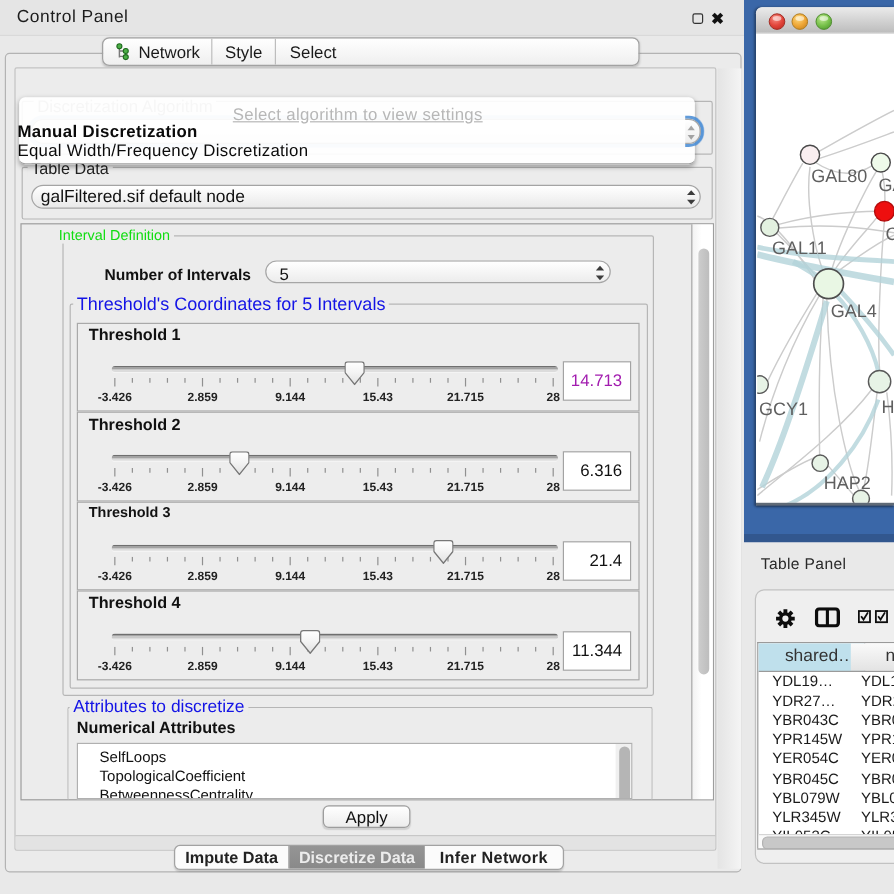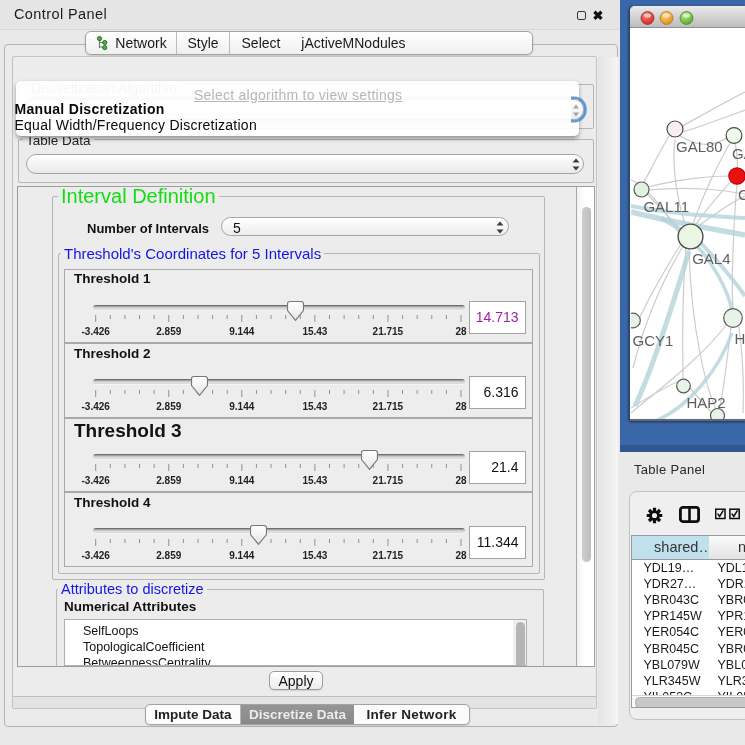--- a/index.html
+++ b/index.html
@@ -25,21 +25,20 @@
     <div style="flex:none;width:91px;box-sizing:border-box;display:flex;align-items:center;justify-content:center;font-size:14px;color:#1a1a1a;border-right:1px solid #bdbdbd;">
       <svg width="17" height="17" viewBox="0 0 17 17" style="margin-right:3px;">
         <path d="M4.5 4.5 V13 M4.5 7.5 H9 M4.5 12 H9" stroke="#7a7a7a" stroke-width="1.2" fill="none"></path>
         <circle cx="4.5" cy="3.6" r="2.1" fill="#4caf46" stroke="#1d691d" stroke-width="0.9"></circle>
         <circle cx="9.8" cy="7.5" r="2.1" fill="#4caf46" stroke="#1d691d" stroke-width="0.9"></circle>
         <circle cx="9.8" cy="12.6" r="2.1" fill="#4caf46" stroke="#1d691d" stroke-width="0.9"></circle>
       </svg>
       Network</div>
     <div style="flex:none;width:53px;box-sizing:border-box;display:flex;align-items:center;justify-content:center;font-size:14px;color:#1a1a1a;border-right:1px solid #bdbdbd;">Style</div>
     <div style="flex:none;width:62px;box-sizing:border-box;display:flex;align-items:center;justify-content:center;font-size:14px;color:#1a1a1a;">Select</div>
-    <div style="flex:none;width:123px;box-sizing:border-box;display:flex;align-items:center;justify-content:center;font-size:14px;color:#1a1a1a;">jActiveMNodules</div>
   </div>
 
   <div class="abs" style="left:598px;top:57px;width:20px;height:667px;background:linear-gradient(to right,#e4e4e4,#ededed 55%,#f5f5f5);"></div>
   <div class="abs" style="left:593px;top:366.5px;width:3px;height:4px;background:#9a9a9a;border-radius:1px;"></div>
 
   <div class="abs" style="left:12px;top:56px;width:585px;height:653px;border:1px solid #c3c3c3;border-radius:2px;background:#ececec;box-sizing:border-box;"></div>
   <div class="abs" style="left:13px;top:695.5px;width:583px;height:1px;background:#bdbdbd;"></div>
   <div class="abs" style="left:13px;top:696.5px;width:583px;height:11.5px;background:#e3e3e3;border-radius:0 0 2px 2px;"></div>
 
   <div class="grpbox" style="left:18px;top:84px;width:574px;height:43px;"></div>
@@ -55,32 +54,33 @@
     <div style="position:absolute;left:-545px;top:6px;width:558px;height:21px;border-radius:10px;background:linear-gradient(#ffffff,#ededed);border:1px solid #a8a8a8;box-sizing:border-box;box-shadow:0 0 0 2.5px rgba(79,144,214,0.9);"></div>
   </div>
   <svg class="abs" style="z-index:43;left:572px;top:103.5px;opacity:0.5;" width="8" height="13" viewBox="0 0 8 13">
     <path d="M4 0.5 L7 4.5 H1 Z" fill="#555"></path>
     <path d="M4 12.5 L1 8.5 H7 Z" fill="#555"></path>
   </svg>
 
   <div class="grpbox" style="left:18px;top:139px;width:574px;height:42px;"></div>
   <div class="abs" style="left:23px;top:132.5px;font-size:13.5px;color:#222;background:#ececec;padding:0 3px;">Table Data</div>
   <div class="abs" style="left:26px;top:154px;width:558px;height:19.5px;border-radius:10px;background:linear-gradient(#ffffff,#e9e9e9);border:1px solid #a4a4a4;box-sizing:border-box;"></div>
+  <div class="abs" style="left:34px;top:156px;font-size:14.5px;color:#111;">galFiltered.sif default node</div>
   <svg class="abs" style="left:571px;top:158px;" width="10" height="13" viewBox="0 0 10 13">
     <path d="M5 0.5 L8.5 4.5 H1.5 Z" fill="#3c3c3c"></path>
     <path d="M5 12.5 L1.5 8.5 H8.5 Z" fill="#3c3c3c"></path>
   </svg>
 
   <div class="abs" style="left:17px;top:186px;width:578px;height:481px;border:1px solid #9d9d9d;box-sizing:border-box;background:#ececec;"></div>
 
   <div class="abs" style="left:576px;top:187px;width:18px;height:479px;background:linear-gradient(to right,#f2f2f2,#ffffff 45%,#ffffff);border-left:1px solid #a8a8a8;box-sizing:border-box;"></div>
   <div class="abs" style="left:582px;top:207px;width:9px;height:355px;border-radius:4.5px;background:linear-gradient(to right,#cdcdcd,#bdbdbd);"></div>
 
   <div class="grpbox" style="left:52px;top:196px;width:491px;height:382px;"></div>
-  <div class="grptitle" style="left:58px;top:189.5px;color:#12dd12;font-size:20px;">Interval Definition</div>
+  <div class="grptitle" style="left:46px;top:189.5px;color:#12dd12;font-size:12px;">Interval Definition</div>
   <div class="abs" style="left:87px;top:220.5px;font-size:13px;font-weight:bold;color:#111;">Number of Intervals</div>
   <div class="abs" style="left:221px;top:217px;width:288px;height:19px;border-radius:9.5px;background:linear-gradient(#ffffff,#ececec);border:1px solid #a6a6a6;box-sizing:border-box;"></div>
   <div class="abs" style="left:233px;top:219.5px;font-size:14px;color:#111;">5</div>
   <svg class="abs" style="left:495px;top:220.5px;" width="10" height="13" viewBox="0 0 10 13">
     <path d="M5 0.5 L8.5 4.5 H1.5 Z" fill="#3c3c3c"></path>
     <path d="M5 12.5 L1.5 8.5 H8.5 Z" fill="#3c3c3c"></path>
   </svg>
 
   <div class="grpbox" style="left:58px;top:253px;width:480px;height:319px;"></div>
   <div class="grptitle" style="left:61px;top:247px;color:#1414e6;font-size:15px;">Threshold's Coordinates for 5 Intervals</div>
@@ -181,21 +181,21 @@
           <stop offset="0" stop-color="#ffffff"></stop>
           <stop offset="0.45" stop-color="#f4f4f4"></stop>
           <stop offset="1" stop-color="#e2e2e2"></stop>
         </linearGradient>
       </defs>
     <path d="M2.8,0.55 H14.2 Q16.45,0.55 16.45,2.8 V9.5 L8.5,19.4 L0.55,9.5 V2.8 Q0.55,0.55 2.8,0.55 Z" fill="url(#th1)" stroke="#777777" stroke-width="1.1"></path>
   </svg>
   <div class="abs" style="left:469px;top:376px;width:56.5px;height:33px;background:#fff;border:1px solid #a3a3a3;box-sizing:border-box;font-size:14px;color:#111;text-align:right;line-height:31px;padding-right:6px;">6.316</div>
 
   <div class="abs" style="left:64px;top:417.5px;width:468.5px;height:74.5px;border:1px solid #a9a9a9;box-sizing:border-box;background:#ededed;"></div>
-  <div class="abs" style="left:74px;top:420px;font-size:19px;font-weight:bold;color:#111;">Threshold 3</div>
+  <div class="abs" style="left:74px;top:420px;font-size:12px;font-weight:bold;color:#111;">Threshold 3</div>
   <div class="abs" style="left:93px;top:453.5px;width:372px;height:5px;border-radius:3px;background:linear-gradient(#6f6f6f 0 1.2px,#a3a3a3 1.2px 2.4px,#c9c9c9 2.4px 3.5px,#dcdcdc 3.5px 100%);border-bottom:1px solid #f4f4f4;"></div>
   <svg class="abs" style="left:64px;top:464.0px;" width="468" height="8" viewBox="0 0 468 8">
       <g stroke="#909090" stroke-width="1">
         <path d="M31.70,0 v7"></path>
         <path d="M46.31,0 v4"></path>
         <path d="M60.92,0 v4"></path>
         <path d="M75.54,0 v4"></path>
         <path d="M90.15,0 v4"></path>
         <path d="M104.76,0 v7"></path>
         <path d="M119.37,0 v4"></path>
@@ -291,21 +291,21 @@
 
   <div class="grpbox" style="left:56px;top:589px;width:486px;height:77px;border-bottom:none;"></div>
   <div class="grptitle" style="left:58px;top:583px;color:#1414e6;font-size:14.5px;">Attributes to discretize</div>
   <div class="abs" style="left:64px;top:599px;font-size:13.5px;font-weight:bold;color:#111;">Numerical Attributes</div>
   <div class="abs" style="left:64px;top:619px;width:463px;height:47px;background:#ffffff;border:1px solid #b0b0b0;box-sizing:border-box;overflow:hidden;">
     <div style="position:absolute;left:18px;top:3px;font-size:12.5px;color:#111;line-height:16px;">SelfLoops<br>TopologicalCoefficient<br>BetweennessCentrality</div>
     <div style="position:absolute;right:0;top:0;width:13px;height:47px;background:#f0f0f0;"></div>
     <div style="position:absolute;right:1px;top:2px;width:9px;height:60px;border-radius:4.5px;background:#b5b5b5;"></div>
   </div>
 
-  <div class="abs" style="left:269px;top:671px;width:54px;height:19px;border-radius:5px;border:1px solid #9d9d9d;background:linear-gradient(#ffffff,#ececec);box-sizing:border-box;box-shadow:0 1px 1px rgba(0,0,0,0.12);text-align:center;font-size:14px;color:#111;line-height:18px;">Apply</div>
+  <div class="abs" style="left:269px;top:671px;width:73px;height:19px;border-radius:5px;border:1px solid #9d9d9d;background:linear-gradient(#ffffff,#ececec);box-sizing:border-box;box-shadow:0 1px 1px rgba(0,0,0,0.12);text-align:center;font-size:14px;color:#111;line-height:18px;">Apply</div>
 
   <div class="abs" id="bottabs" style="left:145px;top:703.5px;width:323px;height:19.5px;border:1px solid #a2a2a2;border-radius:5px;background:#fbfbfb;box-shadow:0 1px 1.5px rgba(0,0,0,0.15);overflow:hidden;display:flex;">
     <div style="width:94px;display:flex;align-items:center;justify-content:center;font-size:13.5px;font-weight:bold;color:#222;border-right:1px solid #b5b5b5;">Impute Data</div>
     <div style="width:113px;display:flex;align-items:center;justify-content:center;font-size:13.5px;font-weight:bold;color:#ececec;background:linear-gradient(#959595,#898989);">Discretize Data</div>
     <div style="flex:1;display:flex;align-items:center;justify-content:center;font-size:13.5px;letter-spacing:0.3px;font-weight:bold;color:#222;">Infer Network</div>
   </div>
 </div>
 
 <div class="abs" style="left:620px;top:0;width:125px;height:452px;background:#3a67a8;"></div>
 <div class="abs" style="left:620px;top:445px;width:125px;height:7px;background:#32578e;"></div>

